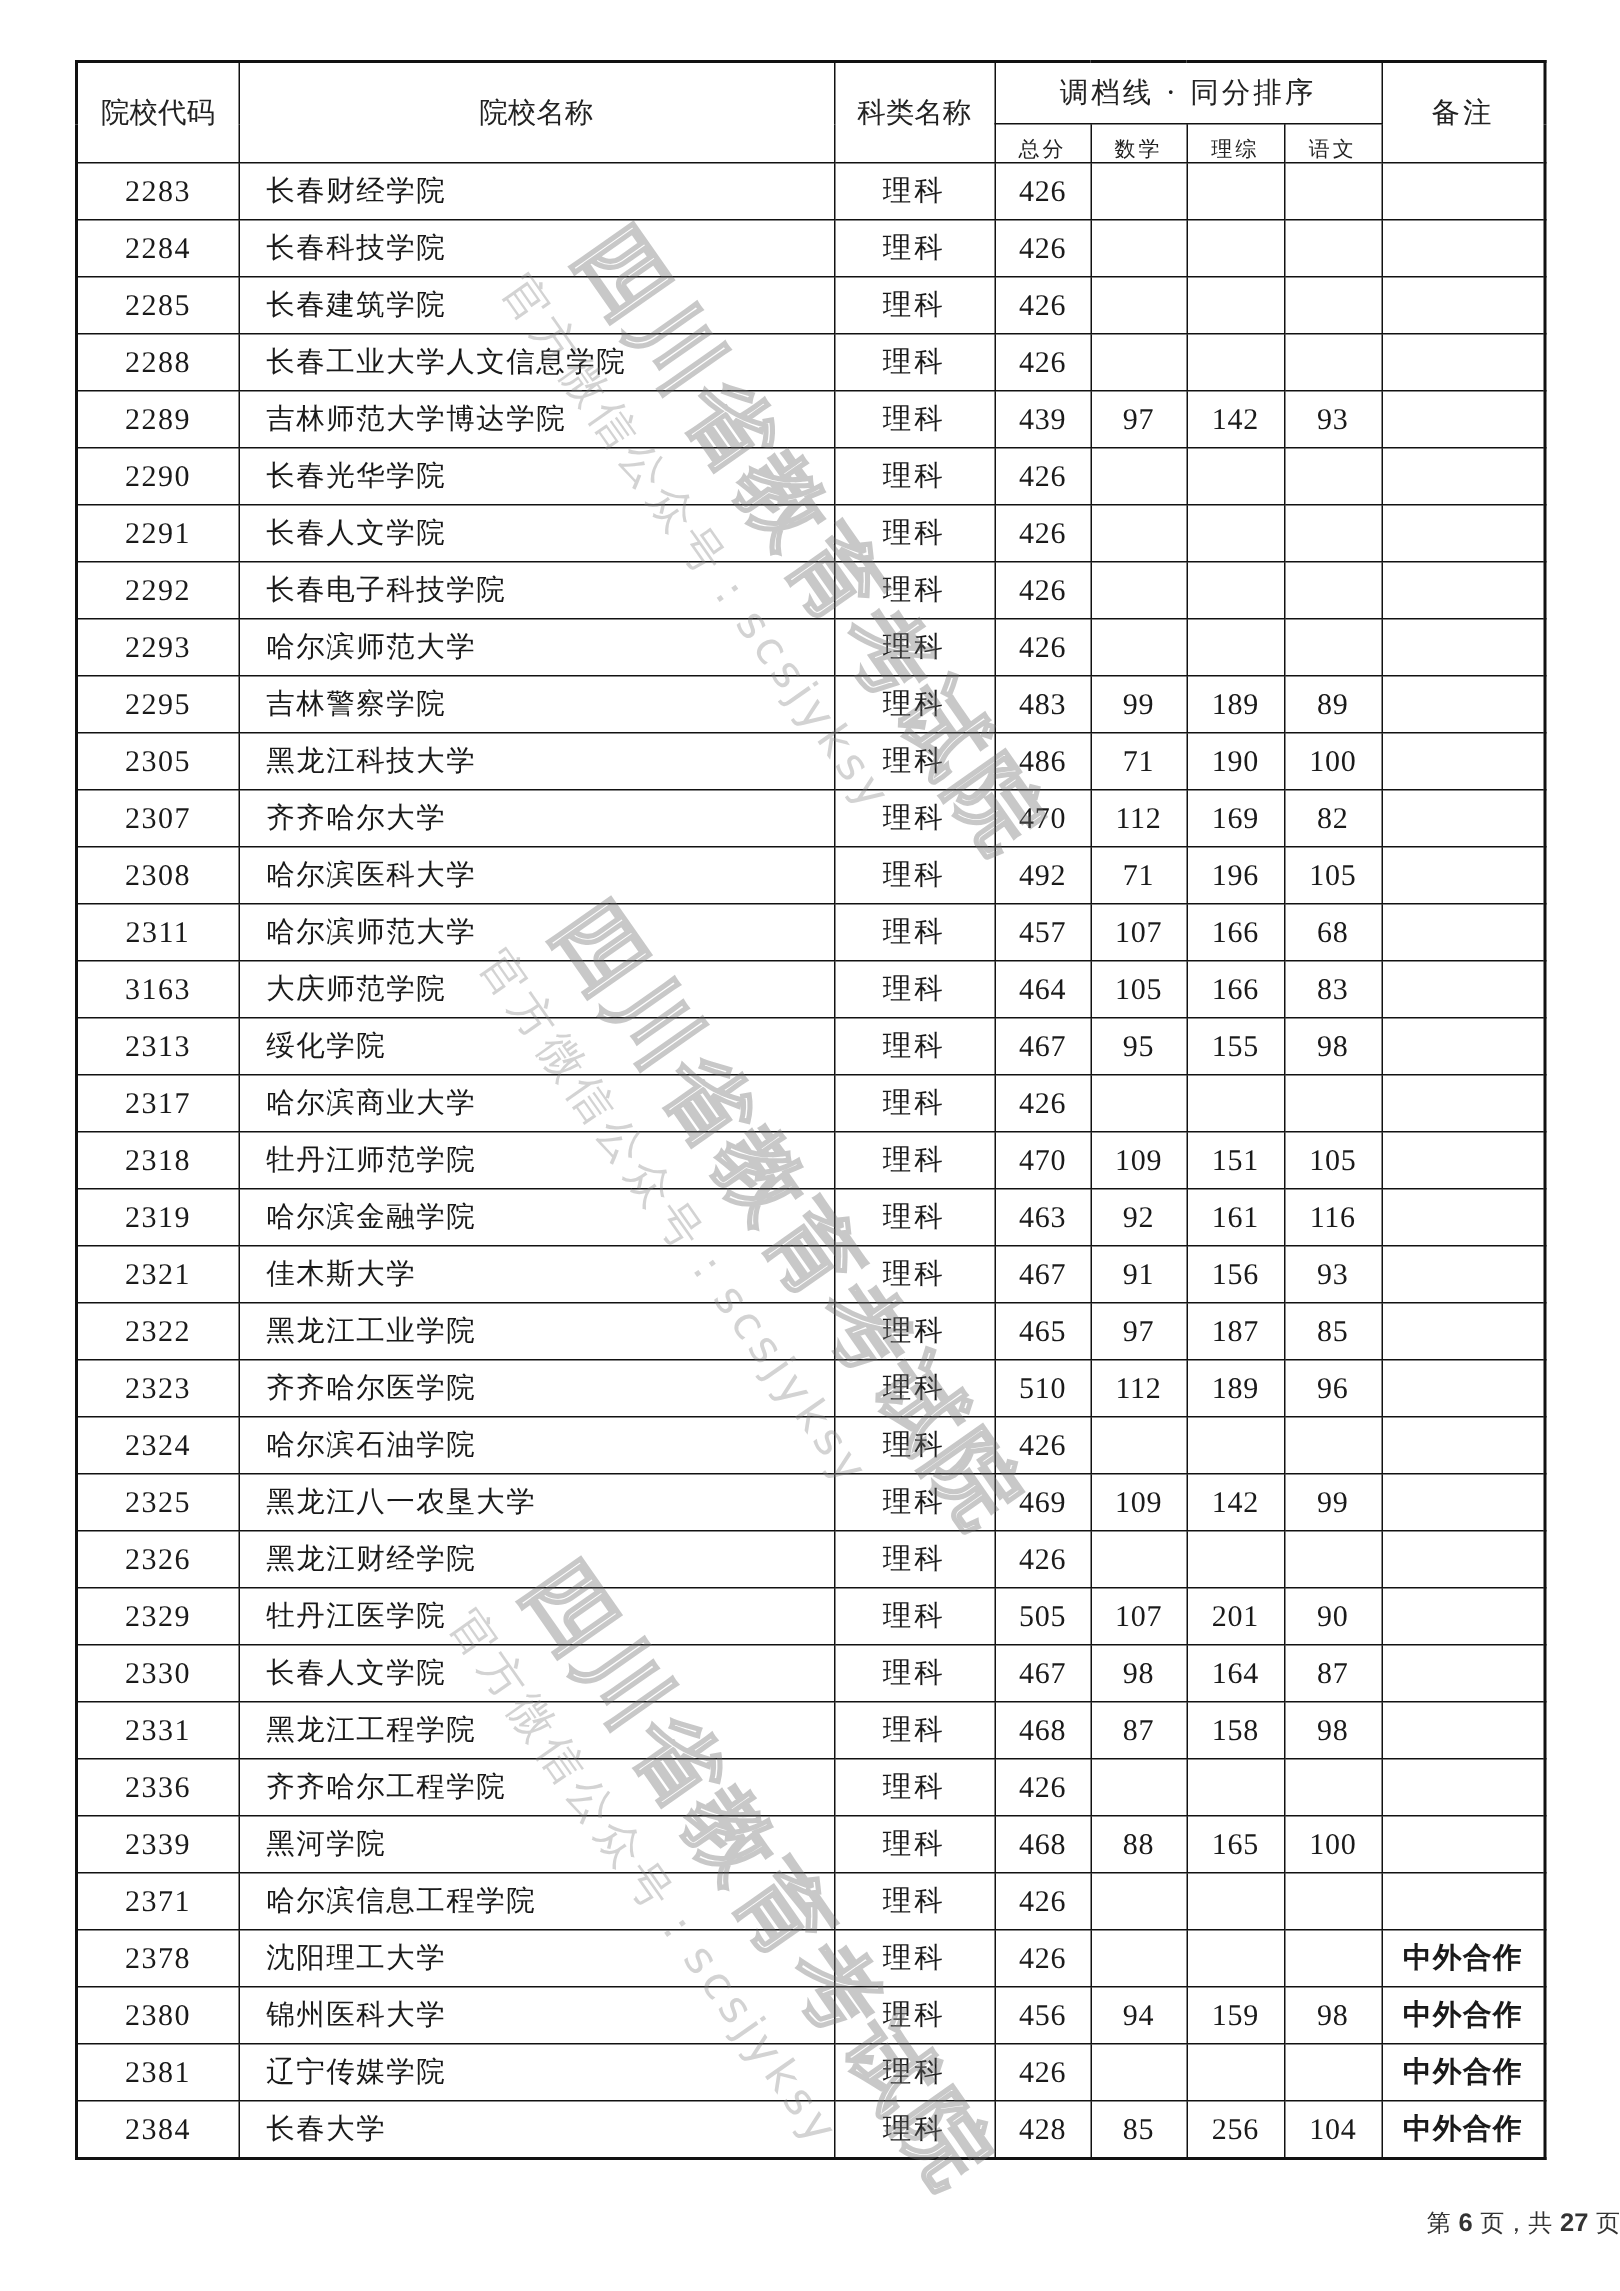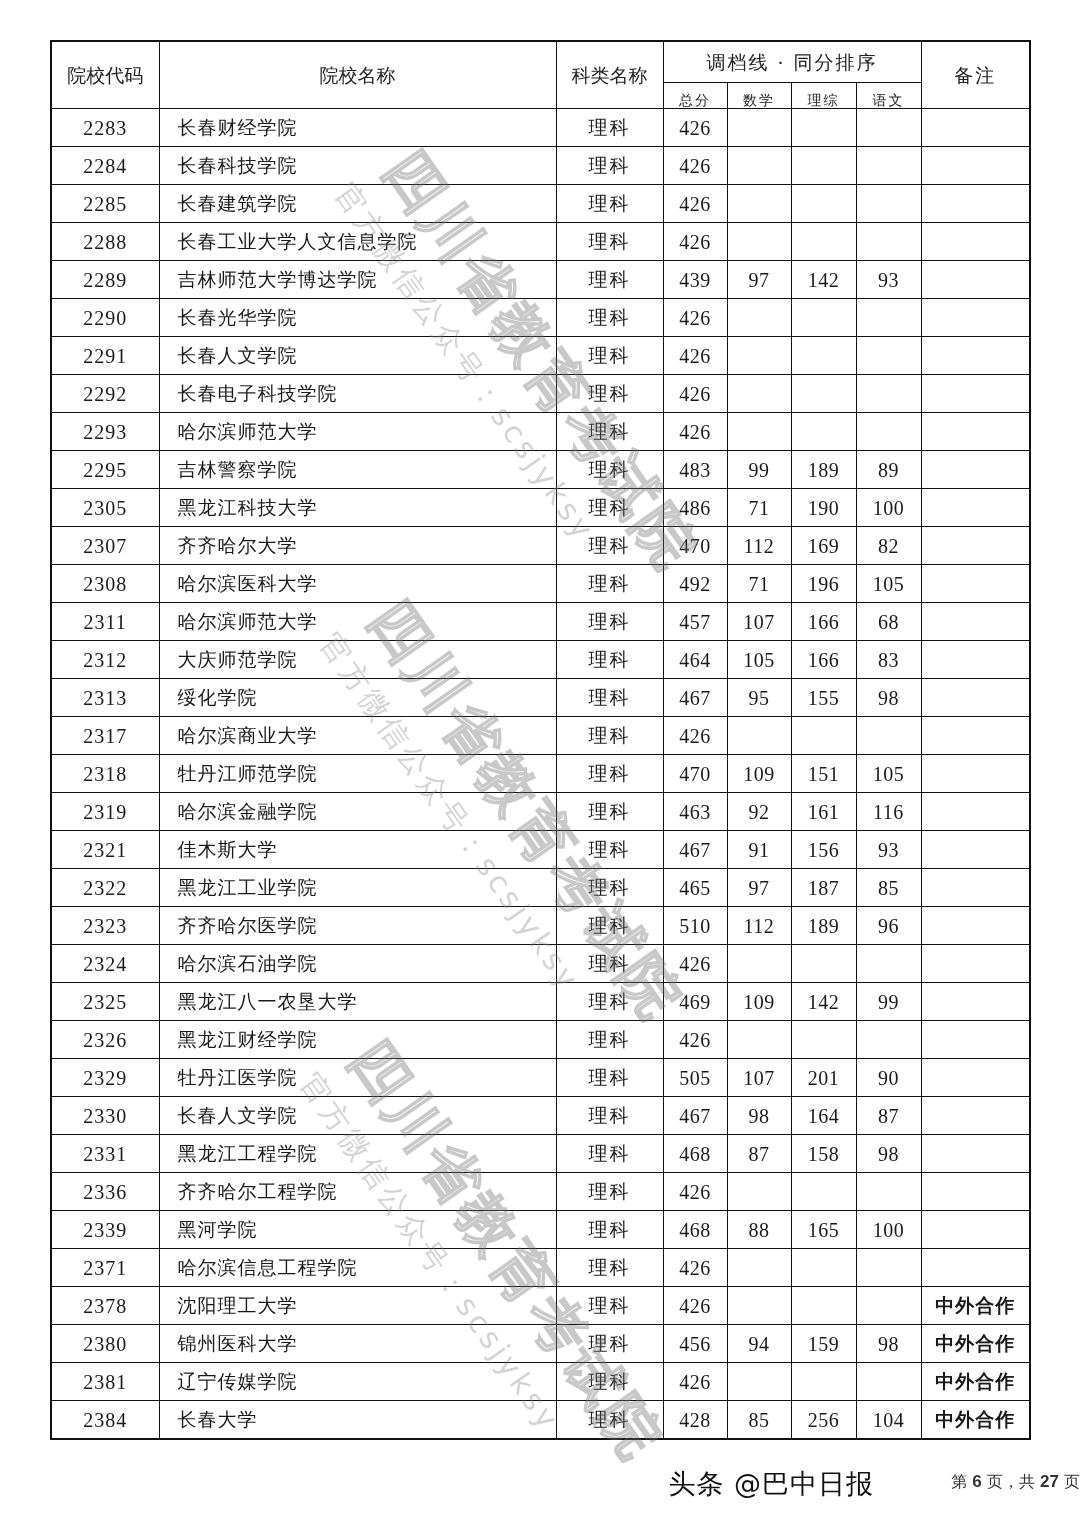--- a/index.html
+++ b/index.html
@@ -236,21 +236,21 @@
           <td class="code">2311</td>
           <td class="name">哈尔滨师范大学</td>
           <td class="cat">理科</td>
           <td class="num">457</td>
           <td class="num">107</td>
           <td class="num">166</td>
           <td class="num">68</td>
           <td class="note"></td>
         </tr>
         <tr>
-          <td class="code">2312</td>
+          <td class="code">3163</td>
           <td class="name">大庆师范学院</td>
           <td class="cat">理科</td>
           <td class="num">464</td>
           <td class="num">105</td>
           <td class="num">166</td>
           <td class="num">83</td>
           <td class="note"></td>
         </tr>
         <tr>
           <td class="code">2313</td>
@@ -469,14 +469,13 @@
   </div>
 
   <div class="footer-page">
     <span>第</span>
     <b>6</b>
     <span>页，共</span>
     <b>27</b>
     <span>页</span>
   </div>
 
-  <div class="brand">头条 @巴中日报</div>
 </div>
 
 </body></html>

